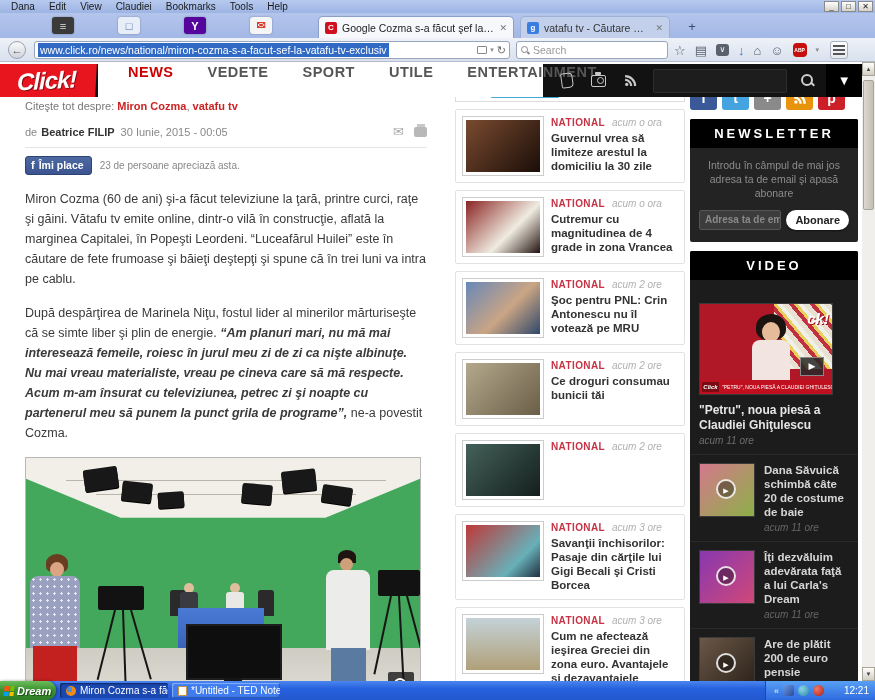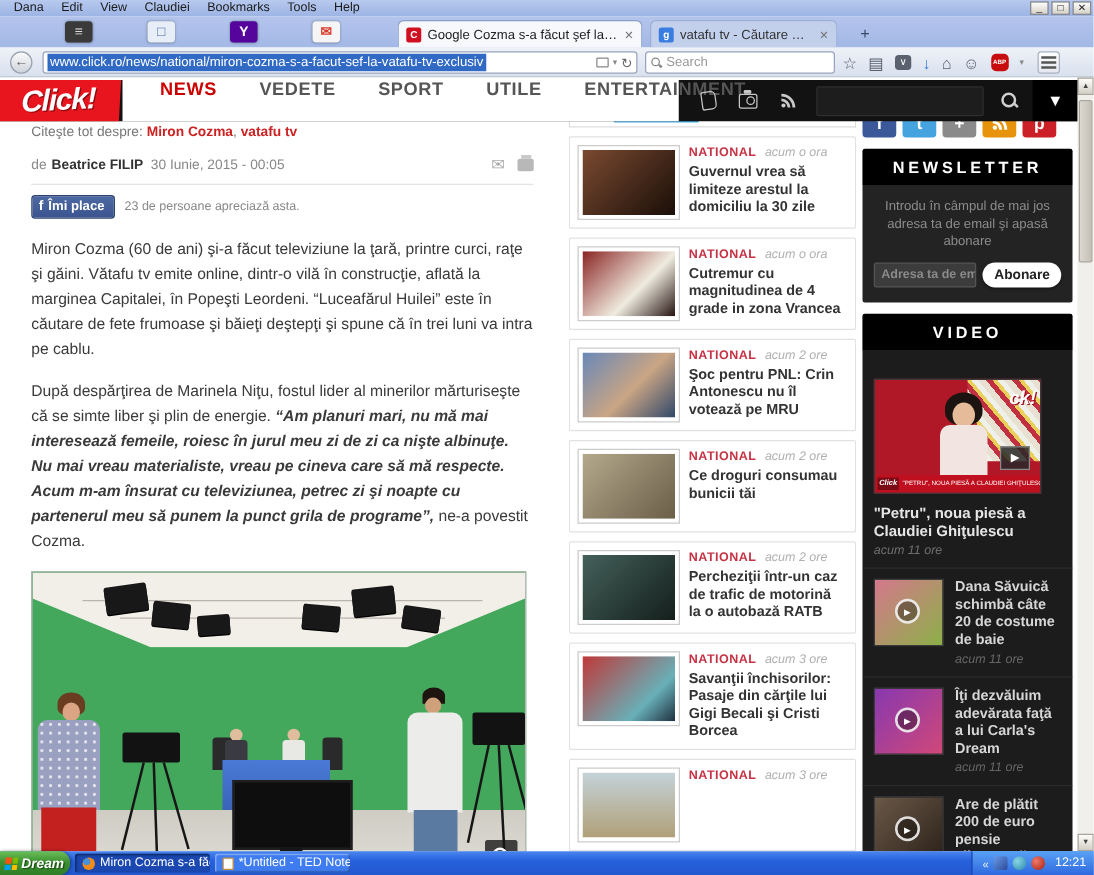--- a/index.html
+++ b/index.html
@@ -227,21 +227,21 @@
     font-size:10px; color:#fff; border-radius:2px; width:108px; overflow:hidden; white-space:nowrap; }
   .task-btn.active { background:#1b48b0; box-shadow:inset 1px 1px 2px rgba(0,0,0,.5); }
   .task-btn.inactive { background:#3f7cf0; box-shadow:inset -1px -1px 1px rgba(0,0,0,.3),inset 1px 1px 1px rgba(255,255,255,.4); }
   .ff-ic { width:10px; height:10px; border-radius:50%; flex:0 0 auto;
     background:radial-gradient(circle at 35% 35%, #4a90d8 0 30%, #f08a18 32% 100%); }
   .np-ic { width:9px; height:10px; background:#fdfdf8; border:1px solid #c89040; flex:0 0 auto; border-radius:1px; }
   .tray { margin-left:auto; height:19px; display:flex; align-items:center; gap:4px; padding:0 6px 0 8px;
     background:linear-gradient(#58a0f4,#2f6ae0); border-left:1px solid #1b48b0; }
   .tray-chev { color:#e8f0ff; font-size:9px; }
   .tray-ic { width:11px; height:11px; border-radius:2px; }
-  .tray-clock { color:#fff; font-size:10px; margin-left:4px;text-align:center; }
+  .tray-clock { color:#fff; font-size:10px; margin-left:16px;text-align:center; }
 </style>
 </head>
 <body>
 
 <div class="screen">
 
   <div class="menubar">
 
       <div class="menu-item">Dana</div>
 
@@ -463,21 +463,20 @@
           </div>
         </div>
 
         <div class="related-card">
           <div class="rc-thumb" style="background: linear-gradient(135deg, rgb(68, 96, 90), rgb(20, 31, 28));"></div>
           <div class="rc-body rc-accent" style="border-left:none">
             <div class="rc-meta">
               <span class="rc-cat">NATIONAL</span>
               <span class="rc-time">acum 2 ore</span>
             </div>
-            <div class="rc-title">Percheziţii într-un caz de trafic de motorină la o autobază RATB</div>
           </div>
         </div>
 
         <div class="related-card">
           <div class="rc-thumb" style="background: linear-gradient(135deg, rgb(192, 56, 56), rgb(104, 176, 184) 70%, rgb(32, 48, 64));"></div>
           <div class="rc-body rc-accent" style="border-left:none">
             <div class="rc-meta">
               <span class="rc-cat">NATIONAL</span>
               <span class="rc-time">acum 3 ore</span>
             </div>
@@ -485,20 +484,21 @@
           </div>
         </div>
 
         <div class="related-card">
           <div class="rc-thumb" style="background: linear-gradient(rgb(196, 210, 216), rgb(176, 160, 120));"></div>
           <div class="rc-body rc-accent" style="border-left:none">
             <div class="rc-meta">
               <span class="rc-cat">NATIONAL</span>
               <span class="rc-time">acum 3 ore</span>
             </div>
+            <div class="rc-title">Cum ne afectează ieşirea Greciei din zona euro. Avantajele şi dezavantajele</div>
           </div>
         </div>
 
     </div>
 
     <div class="rightcol">
       <div class="social-row">
         <span class="social-ic" style="background:#3b5998">f</span>
         <span class="social-ic" style="background:#45a4e0">t</span>
         <span class="social-ic" style="background:#8a8a8a">+</span>

